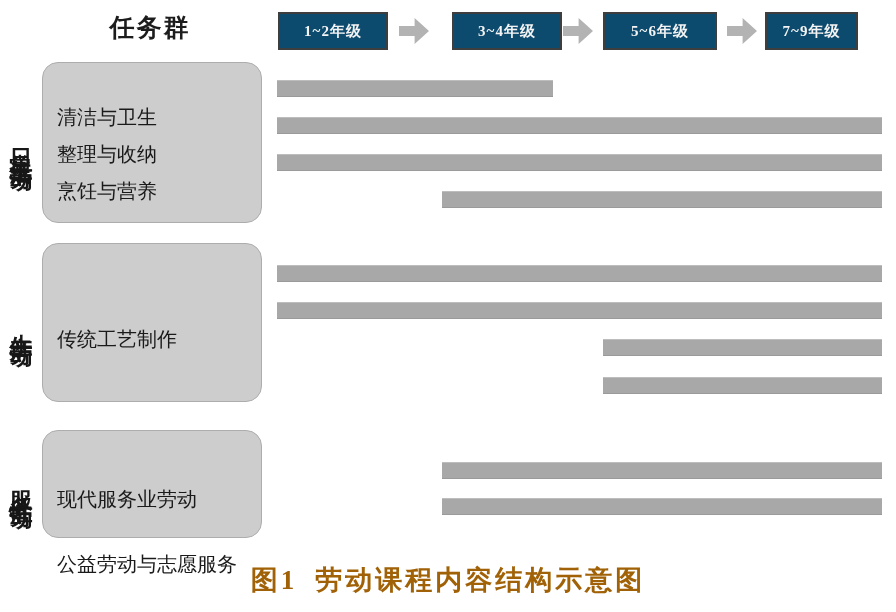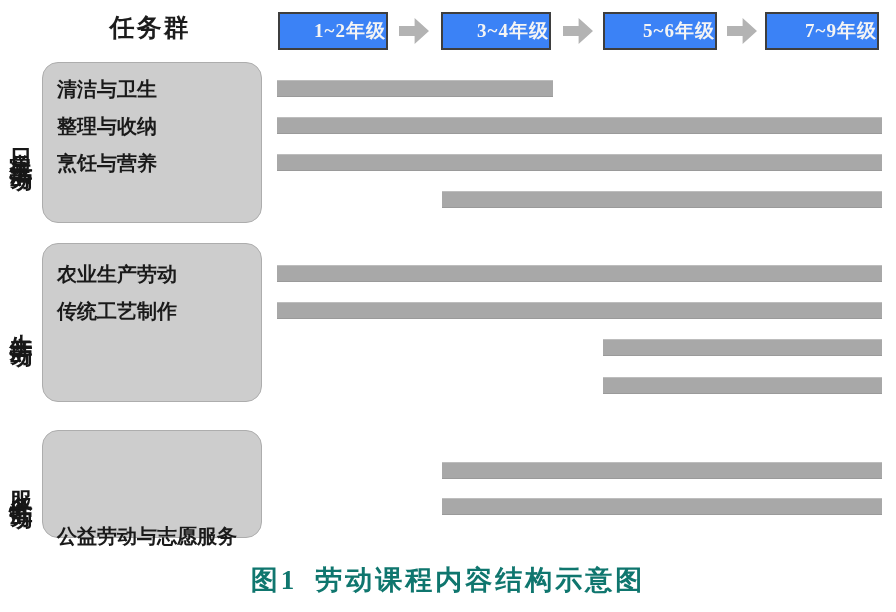--- a/index.html
+++ b/index.html
@@ -6,80 +6,80 @@
   .canvas{
     position:relative;width:896px;height:612px;background:#ffffff;overflow:hidden;
     font-family:"Liberation Serif","DejaVu Serif",serif;color:#1c1c1c;border-radius:12px;
   }
   .task-label{
     position:absolute;left:100px;top:14px;width:100px;height:28px;
     font-size:25px;font-weight:700;letter-spacing:2px;text-align:center;line-height:28px;
   }
   .grade-box{
     position:absolute;top:12px;width:110px;height:38px;box-sizing:border-box;
-    background:#3b82f6;border:2px solid #3e3e3e;color:#f4f4f4;
-    font-size:19px;font-weight:700;text-align:right;line-height:34px;letter-spacing:1px;
+    background:#0c4a6e;border:2px solid #3e3e3e;color:#f4f4f4;
+    font-size:15px;font-weight:700;text-align:center;line-height:34px;letter-spacing:1px;
   }
   .arrow{
     position:absolute;top:17px;width:30px;height:28px;background:#b3b3b3;
     clip-path:polygon(0 32%,52% 32%,52% 4%,100% 50%,52% 96%,52% 68%,0 68%);
   }
   .group-box{
     position:absolute;left:42px;width:220px;box-sizing:border-box;
     background:#cdcdcd;border:1px solid #adadad;border-radius:16px;
   }
   .vlabel{
     position:absolute;left:4px;width:34px;display:flex;align-items:center;justify-content:center;
     writing-mode:vertical-rl;text-orientation:upright;
     font-size:23px;font-weight:700;letter-spacing:4px;color:#171717;
   }
   .item{
     position:absolute;left:57px;width:200px;height:30px;line-height:30px;
-    font-size:20px;font-weight:700;white-space:nowrap;color:#1a1a1a;
+    font-size:20px;font-weight:400;white-space:nowrap;color:#1a1a1a;margin-top:28px;
   }
   .bar{
     position:absolute;height:17px;background:#a8a8a8;
     box-shadow:inset 0 1px 0 #bdbdbd, inset 0 -1px 0 #9a9a9a;
   }
   .caption{
     position:absolute;left:0;top:562px;width:896px;text-align:center;
-    font-size:27px;font-weight:700;letter-spacing:3px;color:#0f766e;
+    font-size:27px;font-weight:700;letter-spacing:3px;color:#a16207;
   }
   .caption .cap-num{margin-right:18px;}
 </style>
 </head>
 <body>
 
 <div class="canvas">
 
   <div class="task-label">任务群</div>
 
   <div class="grade-box" style="left:278px">1~2年级</div>
   <div class="arrow" style="left:399px"></div>
-  <div class="grade-box" style="left:441px">3~4年级</div>
+  <div class="grade-box" style="left:452px">3~4年级</div>
   <div class="arrow" style="left:563px"></div>
   <div class="grade-box" style="left:603px;width:114px">5~6年级</div>
   <div class="arrow" style="left:727px"></div>
-  <div class="grade-box" style="left:765px;width:114px">7~9年级</div>
+  <div class="grade-box" style="left:765px;width:93px">7~9年级</div>
 
   <div class="vlabel" style="top:62px;height:161px">日常生活劳动</div>
   <div class="vlabel" style="top:248px;height:150px">生产劳动</div>
   <div class="vlabel" style="top:422px;height:122px">服务性劳动</div>
 
   <div class="group-box" style="top:62px;height:161px"></div>
   <div class="group-box" style="top:243px;height:159px"></div>
   <div class="group-box" style="top:430px;height:108px"></div>
 
   <div class="item" style="top:74px">清洁与卫生</div>
   <div class="item" style="top:111px">整理与收纳</div>
   <div class="item" style="top:148px">烹饪与营养</div>
 
-  <div class="item" style="top:259px">农业生产劳动</div>
   <div class="item" style="top:296px">传统工艺制作</div>
 
+  <div class="item" style="top:456px">现代服务业劳动</div>
   <div class="item" style="top:521px">公益劳动与志愿服务</div>
 
   <div class="bar" style="left: 277px; top: 80px; width: 276px;"></div>
   <div class="bar" style="left: 277px; top: 117px; width: 605px;"></div>
   <div class="bar" style="left: 277px; top: 154px; width: 605px;"></div>
   <div class="bar" style="left: 442px; top: 191px; width: 440px;"></div>
   <div class="bar" style="left: 277px; top: 265px; width: 605px;"></div>
   <div class="bar" style="left: 277px; top: 302px; width: 605px;"></div>
   <div class="bar" style="left: 603px; top: 339px; width: 279px;"></div>
   <div class="bar" style="left: 603px; top: 377px; width: 279px;"></div>

